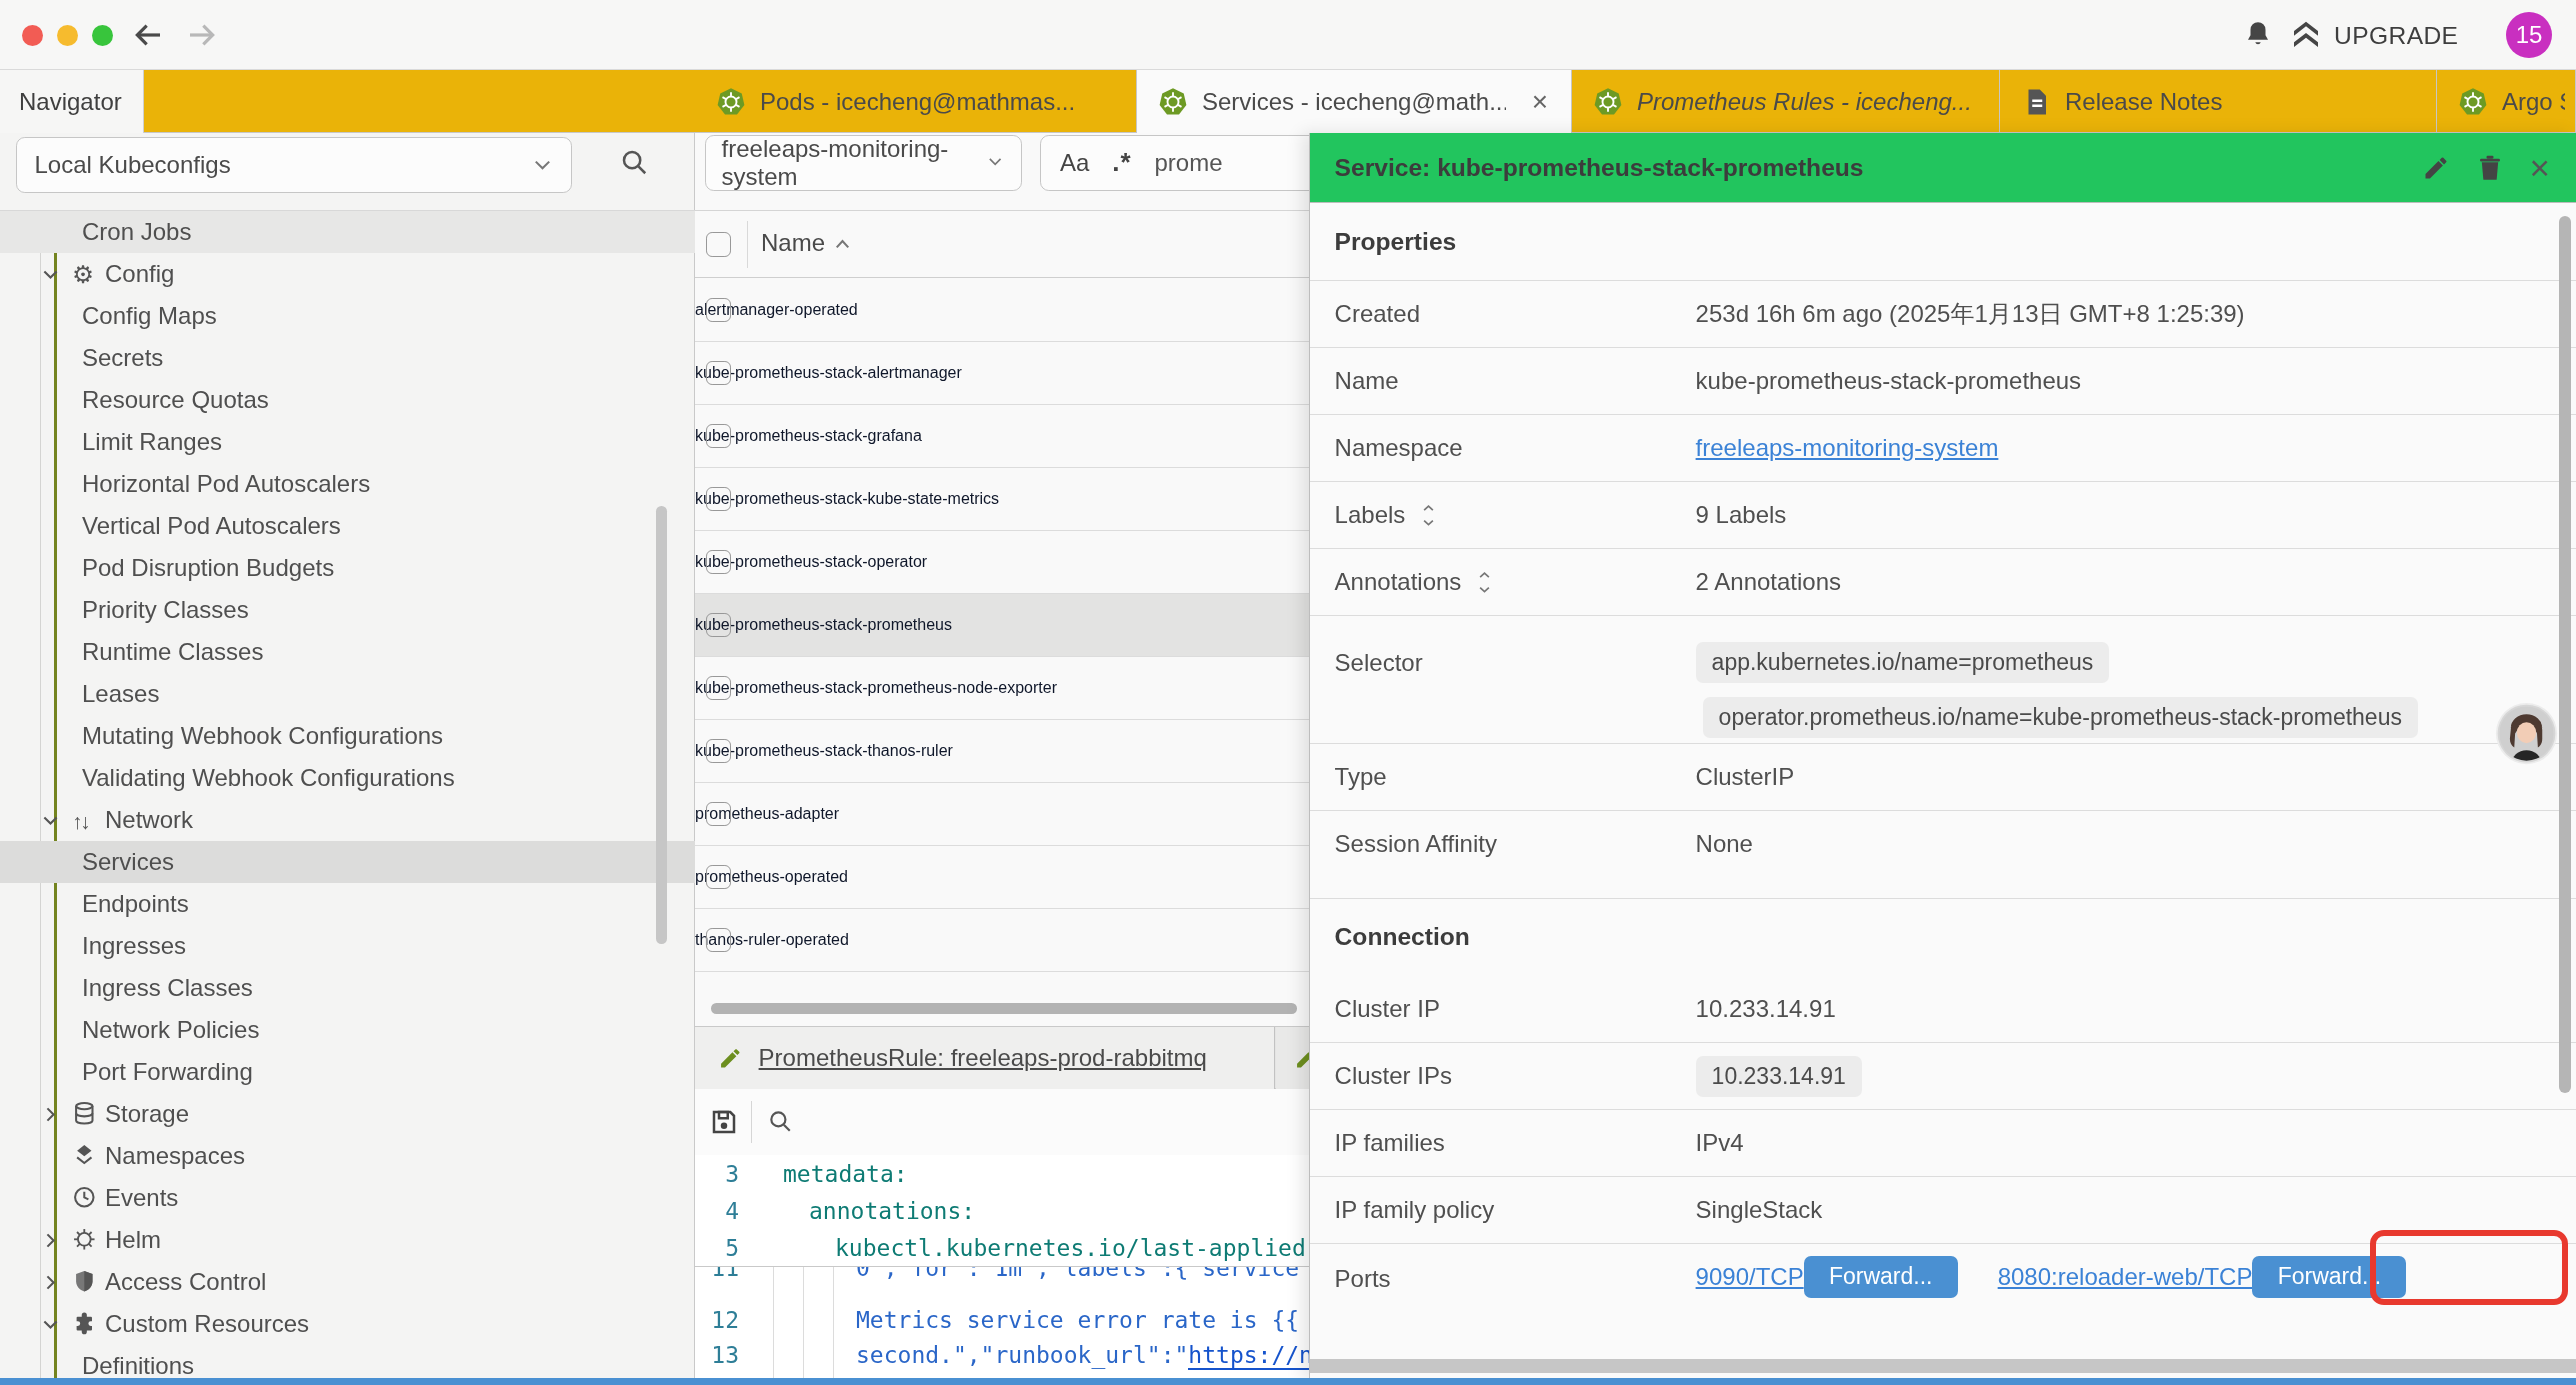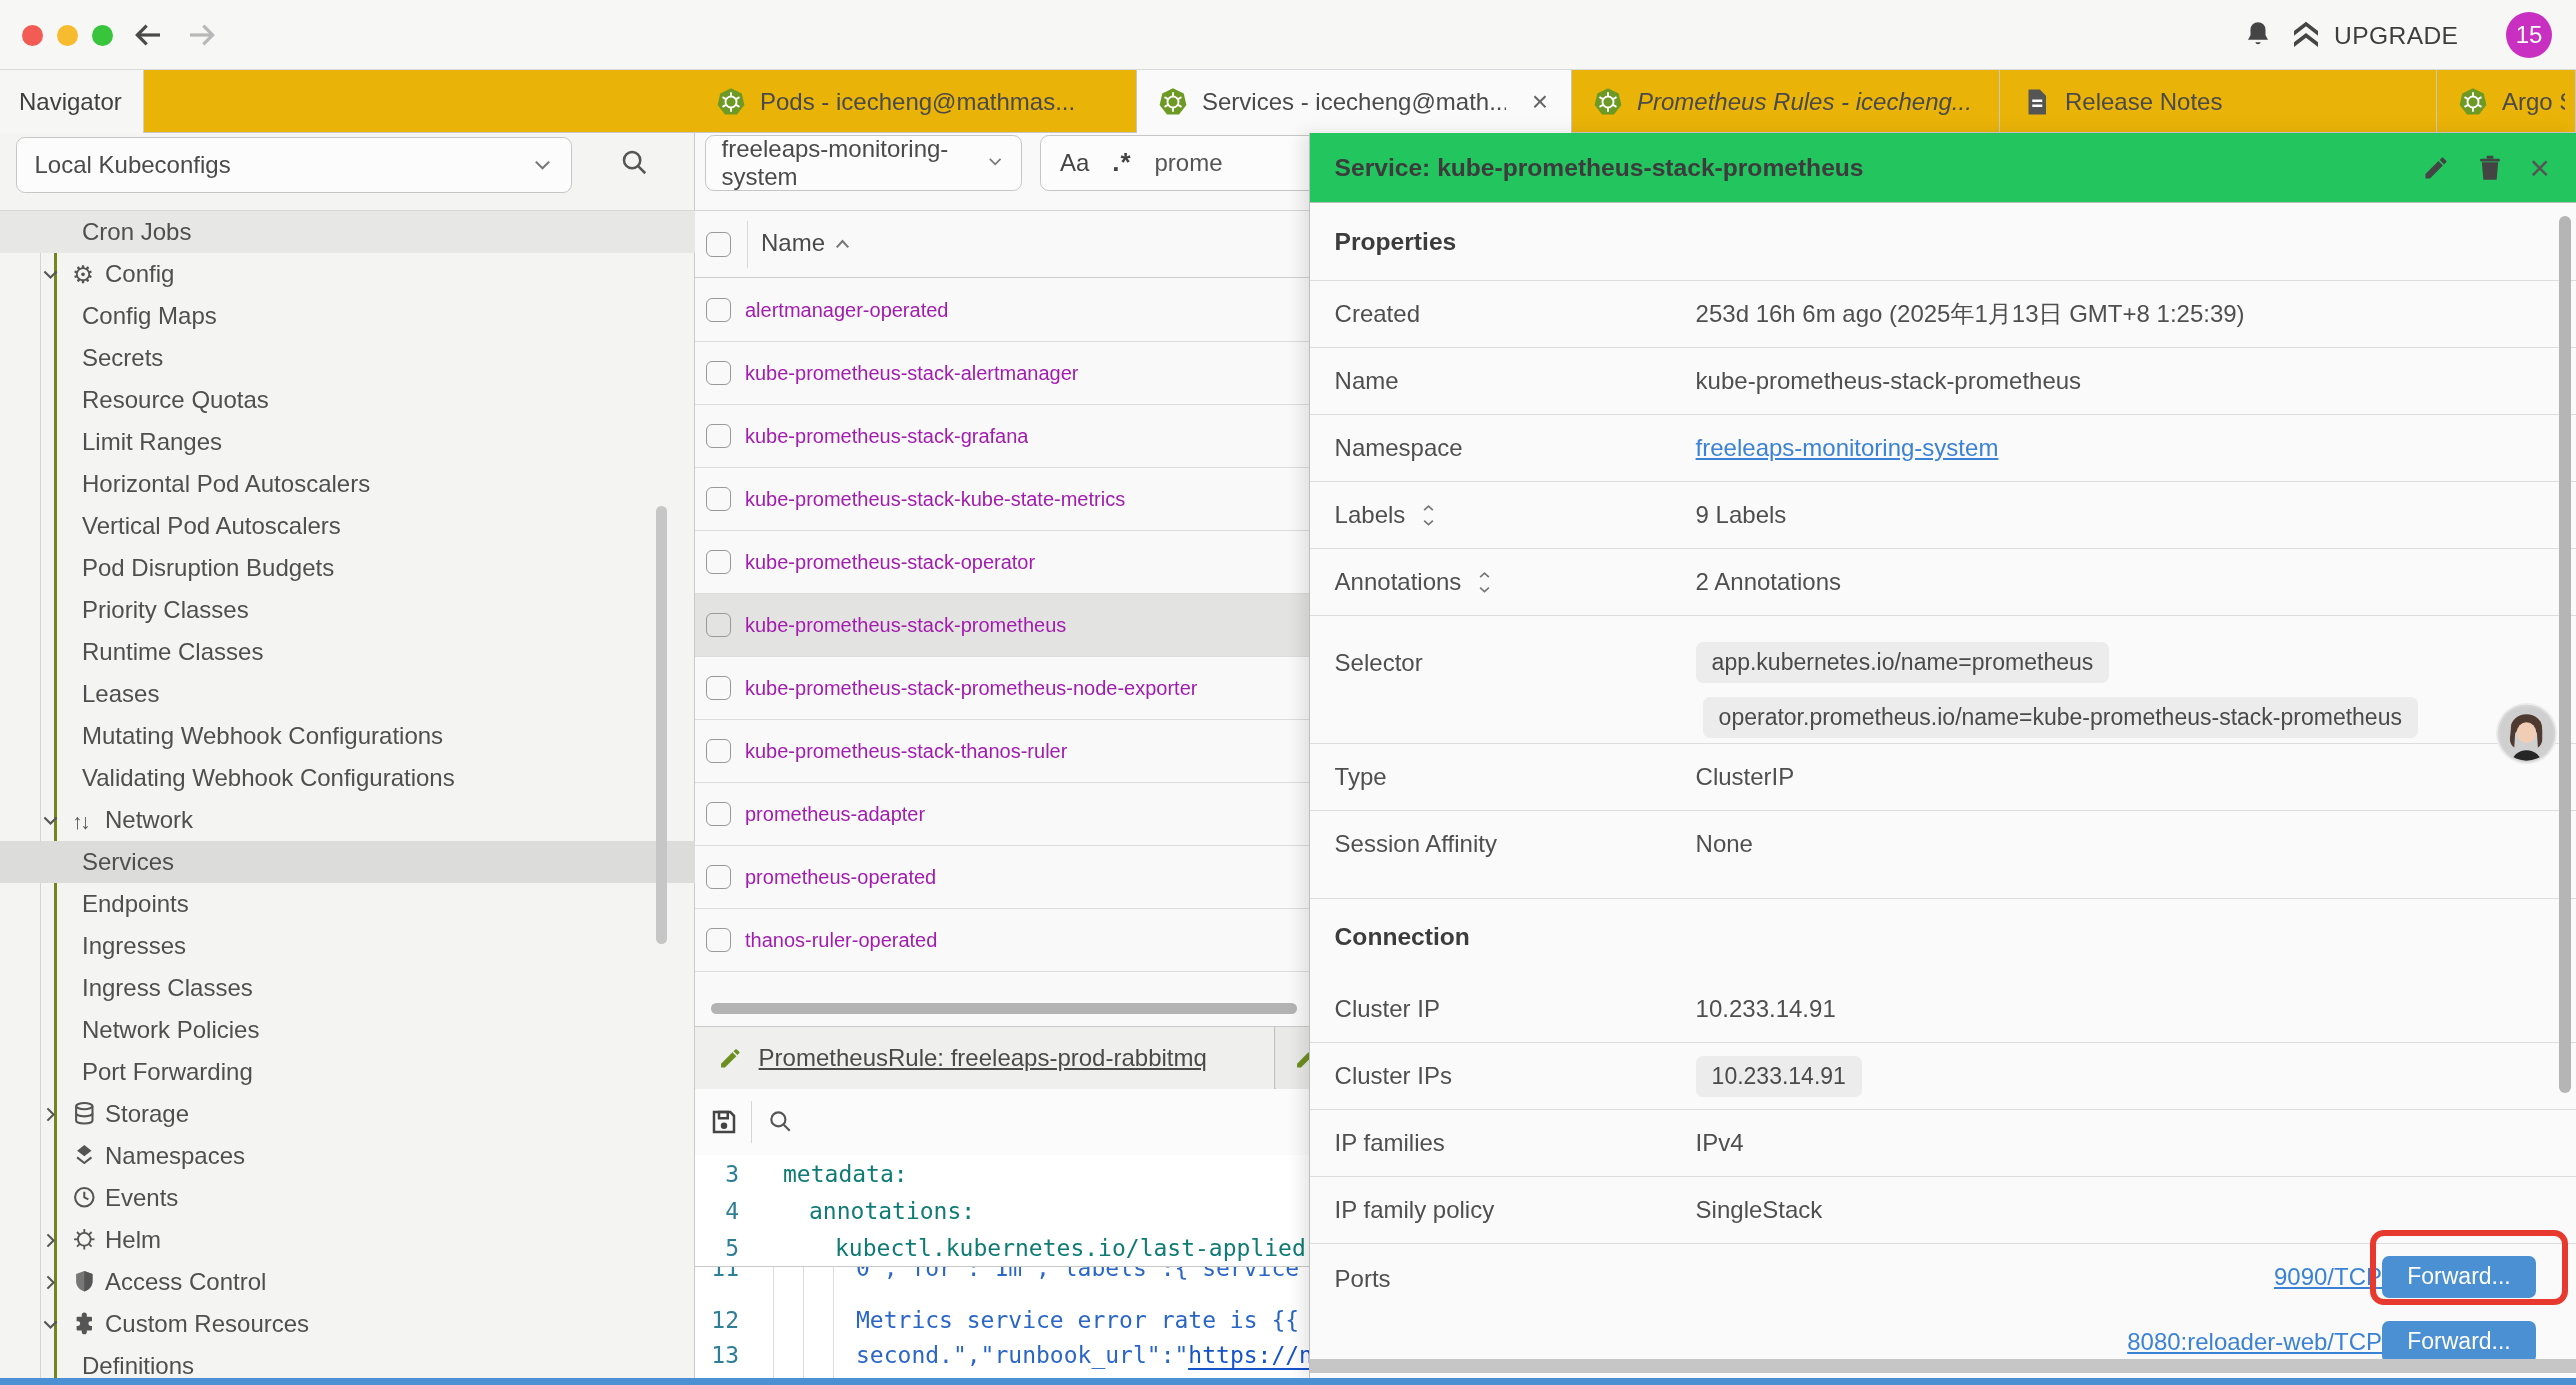--- a/index.html
+++ b/index.html
@@ -79,21 +79,21 @@
   #list-header { position:absolute; left:0; top:77px; width:614px; height:68px; border-bottom:0.9px solid #cfcfcf; }
   .checkbox { width:24.6px; height:24.6px; border:1.8px solid #989898; border-radius:6.1px; }
   #header-checkbox { position:absolute; left:11.4px; top:22px; }
   #header-vline { position:absolute; left:52px; top:10.5px; height:47px; width:0.9px; background:#d9d9d9; }
   #header-name { position:absolute; left:66px; top:19px; font-size:24px; color:#4a4a4a; }
   #header-sort { position:absolute; left:136px; top:23px; width:23px; height:23px; color:#777; }
   #list-rows { position:absolute; left:0; top:146px; width:614px; }
   .lrow { position:relative; height:63px; display:flex; align-items:center; border-bottom:0.9px solid #dcdcdc; }
   .lrow.selected { background:#e3e3e2; }
   .lrow .checkbox { position:absolute; left:11.4px; }
-  .lrow-lbl { margin-left:50px; font-size:20px; color:#a21caf; white-space:nowrap; overflow:hidden; max-width:552px; }
+  .lrow-lbl { font-size:16px; color:#0f172a; white-space:nowrap; overflow:hidden; max-width:552px; }
   #hscrollbar { position:absolute; left:16px; top:870px; width:586px; height:11.4px; background:#b3b3b3; border-radius:5.3px; }
 
   
   #editor-tabs { position:absolute; left:0; top:893px; width:614px; height:63px; background:#e4e4e3;
       border-top:0.9px solid #c9c9c9; border-bottom:0.9px solid #cdcdcd; }
   #editor-tab1 { position:absolute; left:0; top:0; width:580px; height:62px; background:#efefee;
       border-right:0.9px solid #c2c2c2; display:flex; align-items:center; gap:16px; padding-left:23px;
       font-size:24px; color:#4a4a4a;text-decoration:underline; }
   #editor-tab2 { position:absolute; left:581px; top:0; right:0; height:62px; background:#e9e9e8;
       display:flex; align-items:center; padding-left:17.5px; }
@@ -137,21 +137,21 @@
   .sort-ud { width:21px; height:23px; color:#777; }
   .chip { display:inline-block; background:#ececec; border-radius:7px; padding:7px 16px;
       font-size:23px; color:#4a4a4a; }
   #selector-row { height:128px; align-items:flex-start; padding-top:26px; }
   #selector-row .dlabel { padding-top:7px; }
   .chip-col { display:flex; flex-direction:column; align-items:flex-start; gap:14px; }
   .chip-col .chip:nth-child(2) { margin-left:7px; }
   #session-row { height:88px; align-items:flex-start; padding-top:19px; }
   #ports-row { height:144px; align-items:flex-start; }
   #ports-row .dlabel { padding-top:21px; }
-  .port-lines { flex:1; display:flex; flex-direction:column;align-items:flex-end; }
+  .port-lines { flex:1; display:flex; flex-direction:row; }
   .port-line { display:flex; align-items:center; height:65px; padding-right:40px; }
   .fwd-btn { margin-left:auto; width:154px; height:42px; background:#4a90d2; border-radius:7px;
       color:#fff; font-size:23px; display:flex; align-items:center; justify-content:center; }
   #red-annotation { position:absolute; left:1060px; top:1097px; width:198px; height:75px;
       border:6.1px solid #e8392e; border-radius:14px; z-index:11; }
   #detail-scrollthumb { position:absolute; left:1249px; top:83px; width:12.3px; height:877px;
       background:#b5b5b5; border-radius:6.1px; }
   #detail-hscroll { position:absolute; left:0; bottom:7px; width:1267px; height:14px; background:#c6c6c6; }
 
   #avatar { left:2495px; top:702px; width:63px; height:63px; z-index:12; }

